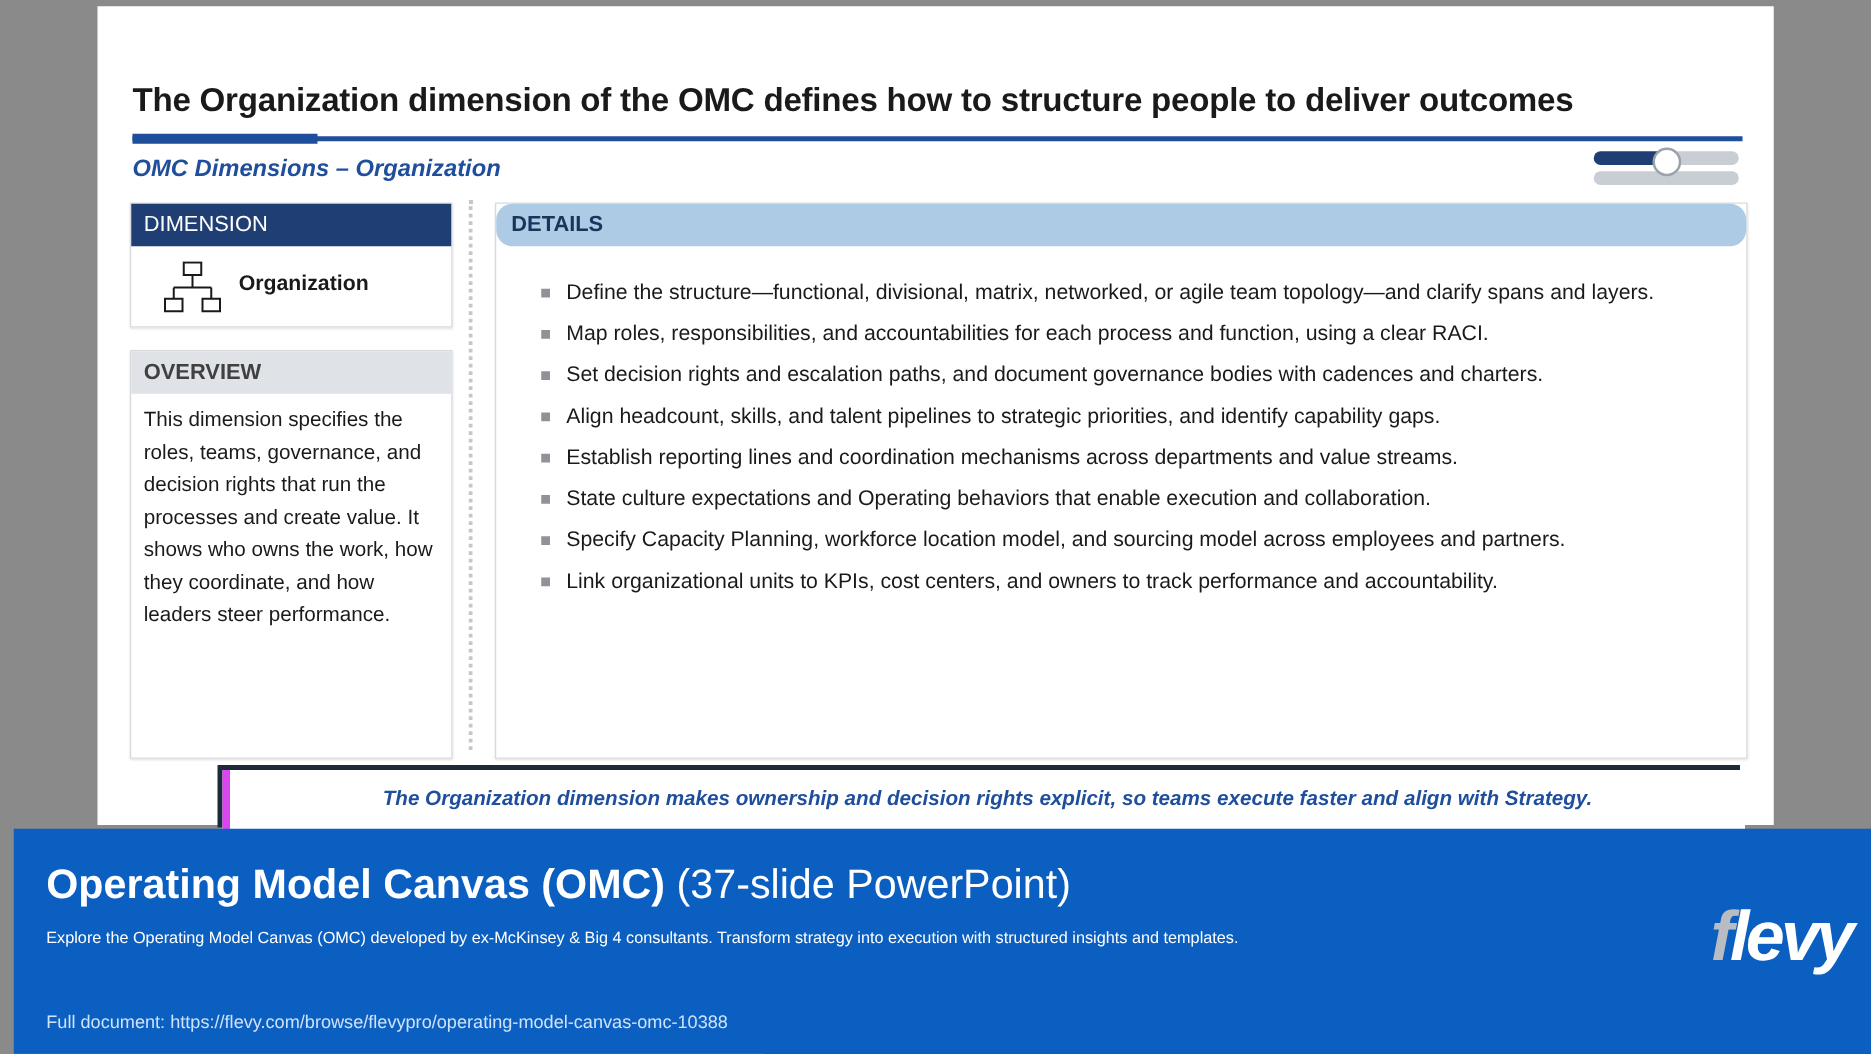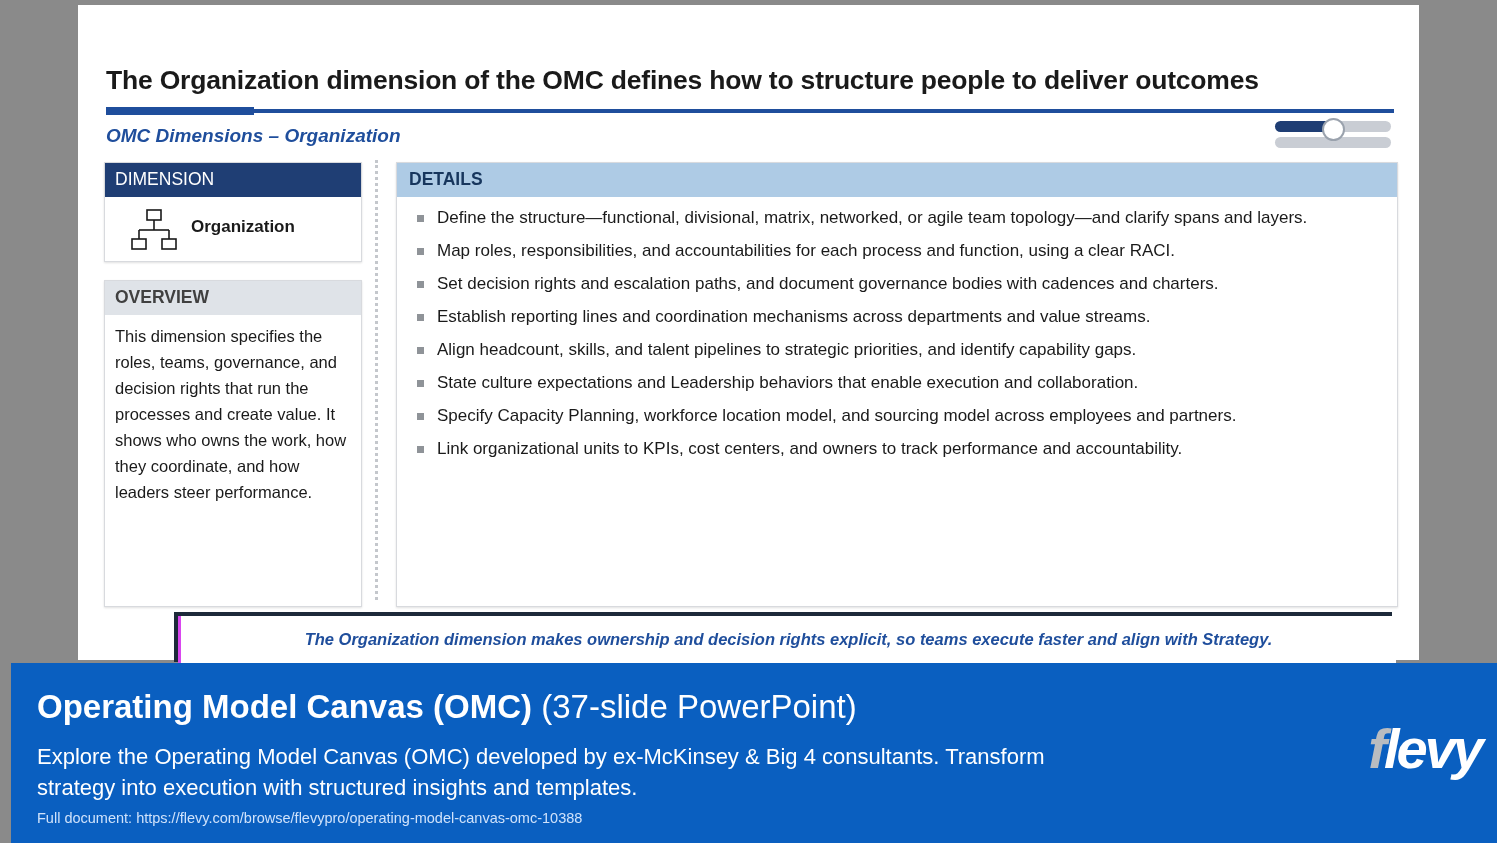--- a/index.html
+++ b/index.html
@@ -178,23 +178,24 @@
     background: #ffffff;
     border: 1px solid #d8dade;
     box-shadow: 0 1px 2px rgba(0,0,0,0.12);
   }
   .details-head {
     background: #aecbe5;
     color: #17365d;
     font-size: 17.5px;
     font-weight: bold;
     padding: 6px 10px 7px 12px;
+    border-radius: 13px;
   }
   .details-list {
-    margin: 0;
+    margin: 16px;
     padding: 10px 18px 0 18px;
     list-style: none;
   }
   .details-list li {
     position: relative;
     padding-left: 22px;
     margin-bottom: 10px;
     font-size: 17px;
     line-height: 1.35;
     color: #1a1a1a;
@@ -218,21 +219,21 @@
     height: 50px;
     background: #1d2a3a;
   }
   .callout {
     position: absolute;
     left: 100px;
     top: 611px;
     width: 1218px;
     height: 50px;
     background: #ffffff;
-    border-left: 3px solid #d946ef;
+    border-left: 6px solid #d946ef;
     box-sizing: border-box;
   }
   .callout-text {
     position: absolute;
     left: 0;
     right: 0;
     top: 14px;
     text-align: center;
     font-size: 16.5px;
     font-weight: bold;
@@ -256,21 +257,21 @@
     font-size: 33px;
     color: #ffffff;
   }
   .banner-title .strong { font-weight: bold; }
   .banner-title .light { font-weight: normal; }
   .banner-desc {
     position: absolute;
     left: 26px;
     top: 78px;
     width: 1060px;
-    font-size: 22px;
+    font-size: 13px;
     line-height: 1.42;
     color: #ffffff;
   }
   .banner-link {
     position: absolute;
     left: 26px;
     top: 147px;
     font-size: 14.5px;
     color: #cfe2fb;
   }
@@ -333,23 +334,23 @@
       <div class="overview-head">OVERVIEW</div>
       <div class="overview-text">This dimension specifies the roles, teams, governance, and decision rights that run the processes and create value. It shows who owns the work, how they coordinate, and how leaders steer performance.</div>
     </div>
 
     <div class="details-card">
       <div class="details-head">DETAILS</div>
       <ul class="details-list">
         <li>Define the structure—functional, divisional, matrix, networked, or agile team topology—and clarify spans and layers.</li>
         <li>Map roles, responsibilities, and accountabilities for each process and function, using a clear RACI.</li>
         <li>Set decision rights and escalation paths, and document governance bodies with cadences and charters.</li>
+        <li>Align headcount, skills, and talent pipelines to strategic priorities, and identify capability gaps.</li>
         <li>Establish reporting lines and coordination mechanisms across departments and value streams.</li>
-        <li>Align headcount, skills, and talent pipelines to strategic priorities, and identify capability gaps.</li>
-        <li>State culture expectations and Leadership behaviors that enable execution and collaboration.</li>
+        <li>State culture expectations and Operating behaviors that enable execution and collaboration.</li>
         <li>Specify Capacity Planning, workforce location model, and sourcing model across employees and partners.</li>
         <li>Link organizational units to KPIs, cost centers, and owners to track performance and accountability.</li>
       </ul>
     </div>
 
     <div class="callout-shadow"></div>
     <div class="callout">
       <div class="callout-text">The Organization dimension makes ownership and decision rights explicit, so teams execute faster and align with Strategy.</div>
     </div>
 

